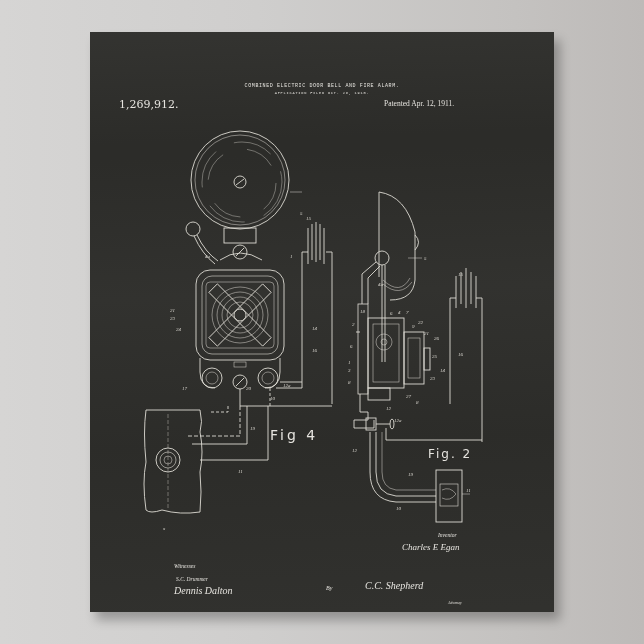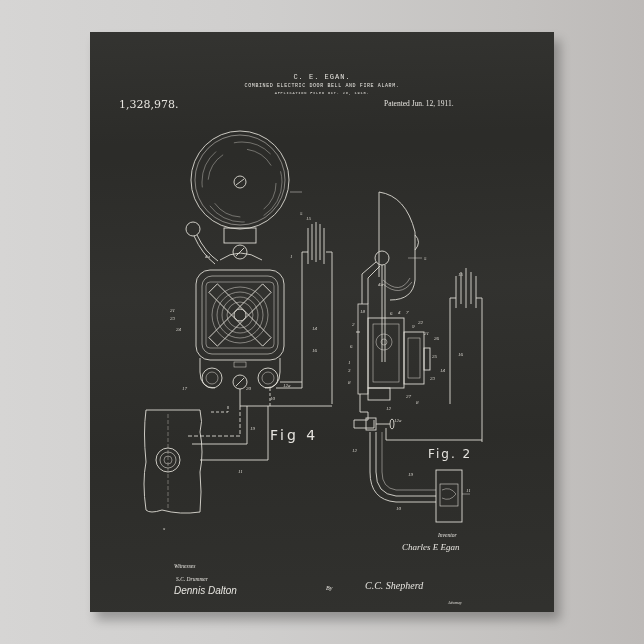--- a/index.html
+++ b/index.html
@@ -21,21 +21,21 @@
   .hdr-title { position: absolute; top: 51px; left: 0; width: 100%; text-align: center; font-size: 5px; letter-spacing: 0.6px; font-family: "Liberation Mono", monospace; }
   .hdr-filed { position: absolute; top: 59px; left: 0; width: 100%; text-align: center; font-size: 3.6px; letter-spacing: 0.8px; font-family: "Liberation Mono", monospace; }
   .pat-no { position: absolute; top: 66px; left: 29px; font-size: 11px; font-family: "DejaVu Serif", serif; }
   .pat-date { position: absolute; top: 67px; left: 294px; font-size: 7.5px; font-family: "Liberation Serif", serif; }
   .drawing { position: absolute; left: 0; top: 0; width: 464px; height: 580px; }
   .small { position: absolute; font-family: "Liberation Serif", serif; font-style: italic; }
   .lbl-inventor { top: 500px; left: 348px; font-size: 5.5px; }
   .lbl-witnesses { top: 531px; left: 84px; font-size: 5.5px; }
   .sig-inventor { top: 510px; left: 296px; font-size: 9px; margin-left: 16px; }
   .sig-witness1 { top: 544px; left: 86px; font-size: 5.5px; }
-  .sig-witness2 { top: 553px; left: 84px; font-size: 10px; font-family: Liberation Sans, sans-serif; }
+  .sig-witness2 { top: 553px; left: 84px; font-size: 10px; font-family: Liberation Serif, serif; }
   .lbl-by { top: 553px; left: 236px; font-size: 6px; }
   .sig-attorney { top: 548px; left: 275px; font-size: 10px; }
   .lbl-attorney { top: 568px; left: 358px; font-size: 4px; }
 </style>
 </head>
 <body>
 
 <div class="poster">
 
   <svg class="drawing" viewBox="0 0 464 580" xmlns="http://www.w3.org/2000/svg" fill="none" stroke="#dedbd4" stroke-width="0.9">
@@ -202,25 +202,24 @@
       <text x="350" y="340">14</text>
       <text x="318" y="444">19</text>
       <text x="306" y="478">10</text>
       <text x="376" y="460">11</text>
     </g>
   </svg>
 
   <div style="position:absolute; left:180px; top:395px; font-family:'DejaVu Sans', sans-serif; font-size:14px; color:#e6e4df; letter-spacing:3px;">Fig 4</div>
   <div style="position:absolute; left:338px; top:415px; font-family:'DejaVu Sans', sans-serif; font-size:12px; color:#e6e4df; letter-spacing:2px;">Fig. 2</div>
 
-  <div class="hdr-name">C. E. EGAN.</div>
   <div class="hdr-title">COMBINED ELECTRIC DOOR BELL AND FIRE ALARM.</div>
   <div class="hdr-filed">APPLICATION FILED OCT. 28, 1910.</div>
-  <div class="pat-no">1,328,978.</div>
-  <div class="pat-date">Patented Jun. 12, 1911.</div>
+  <div class="pat-no">1,269,912.</div>
+  <div class="pat-date">Patented Apr. 12, 1911.</div>
 
   <div class="small lbl-inventor">Inventor</div>
   <div class="small sig-inventor">Charles E Egan</div>
   <div class="small lbl-witnesses">Witnesses</div>
   <div class="small sig-witness1">S.C. Drummer</div>
   <div class="small sig-witness2">Dennis Dalton</div>
   <div class="small lbl-by">By</div>
   <div class="small sig-attorney">C.C. Shepherd</div>
   <div class="small lbl-attorney">Attorney</div>
 </div>

